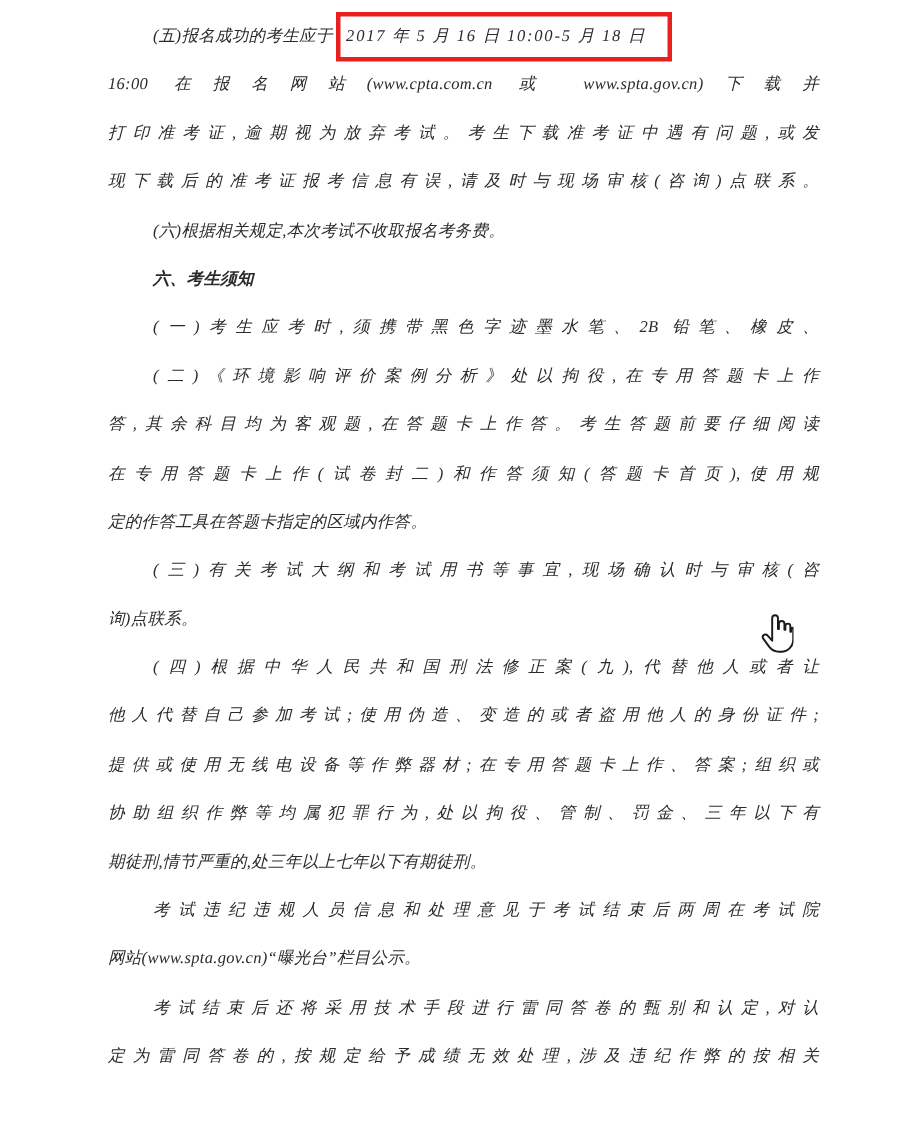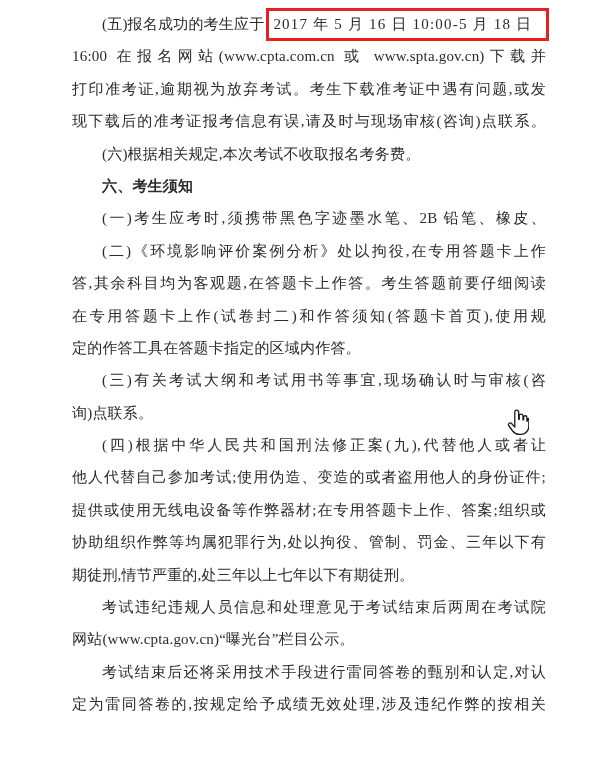--- a/index.html
+++ b/index.html
@@ -18,23 +18,24 @@
   }
   .textblock {
     position: absolute;
     left: 72px;
     top: 8px;
     width: 474px;
   }
   .line {
     height: 32.4px;
     line-height: 32.4px;
-    font-size: 15px;
+    font-size: 11px;
     text-align: justify;
     letter-spacing: 0.2px;
+    font-style: italic;
   }
   .line.full {
     text-align-last: justify;
   }
   .line.indent {
     text-indent: 30px;
   }
   .line.bold {
     font-weight: bold;
   }
@@ -76,21 +77,21 @@
       <div class="line full"><span class="">在专用答题卡上作(试卷封二)和作答须知(答题卡首页),使用规</span></div>
       <div class="line"><span class="">定的作答工具在答题卡指定的区域内作答。</span></div>
       <div class="line full indent"><span class="">(三)有关考试大纲和考试用书等事宜,现场确认时与审核(咨</span></div>
       <div class="line"><span class="">询)点联系。</span></div>
       <div class="line full indent"><span class="">(四)根据中华人民共和国刑法修正案(九),代替他人或者让</span></div>
       <div class="line full"><span class="">他人代替自己参加考试;使用伪造、变造的或者盗用他人的身份证件;</span></div>
       <div class="line full"><span class="">提供或使用无线电设备等作弊器材;在专用答题卡上作、答案;组织或</span></div>
       <div class="line full"><span class="">协助组织作弊等均属犯罪行为,处以拘役、管制、罚金、三年以下有</span></div>
       <div class="line"><span class="">期徒刑,情节严重的,处三年以上七年以下有期徒刑。</span></div>
       <div class="line full indent"><span class="">考试违纪违规人员信息和处理意见于考试结束后两周在考试院</span></div>
-      <div class="line"><span class="">网站(www.cpta.gov.cn)“曝光台”栏目公示。</span></div>
+      <div class="line"><span class="">网站(www.spta.gov.cn)“曝光台”栏目公示。</span></div>
       <div class="line full indent"><span class="">考试结束后还将采用技术手段进行雷同答卷的甄别和认定,对认</span></div>
       <div class="line full"><span class="">定为雷同答卷的,按规定给予成绩无效处理,涉及违纪作弊的按相关</span></div>
     </div>
   <div class="cursor" id="cursor" style="left: 507px; top: 409px;">
     <svg width="22" height="28" viewBox="0 0 24 30" xmlns="http://www.w3.org/2000/svg">
       <path d="M8.5 3.2 C8.5 2 9.4 1 10.6 1 C11.8 1 12.7 2 12.7 3.2 L12.7 11 L13.4 11 L13.4 7.2 C13.4 6.1 14.3 5.2 15.4 5.2 C16.5 5.2 17.4 6.1 17.4 7.2 L17.4 11.6 L18.1 11.6 L18.1 8.9 C18.1 7.9 18.9 7.1 19.9 7.1 C20.9 7.1 21.7 7.9 21.7 8.9 L21.7 13 L22.2 13 L22.2 11.7 C22.2 10.8 22.9 10.1 23.8 10.1 L23.8 18.5 C23.8 23.5 20 27.5 15 27.5 L13.5 27.5 C10.5 27.5 8.2 26.3 6.4 24 L2 18 C1.4 17.1 1.6 15.9 2.5 15.3 C3.4 14.7 4.6 14.9 5.2 15.8 L8.5 19.5 Z" fill="#ffffff" stroke="#1a1a1a" stroke-width="1.4" stroke-linejoin="round"></path>
     </svg>
   </div>
 </div>
 

